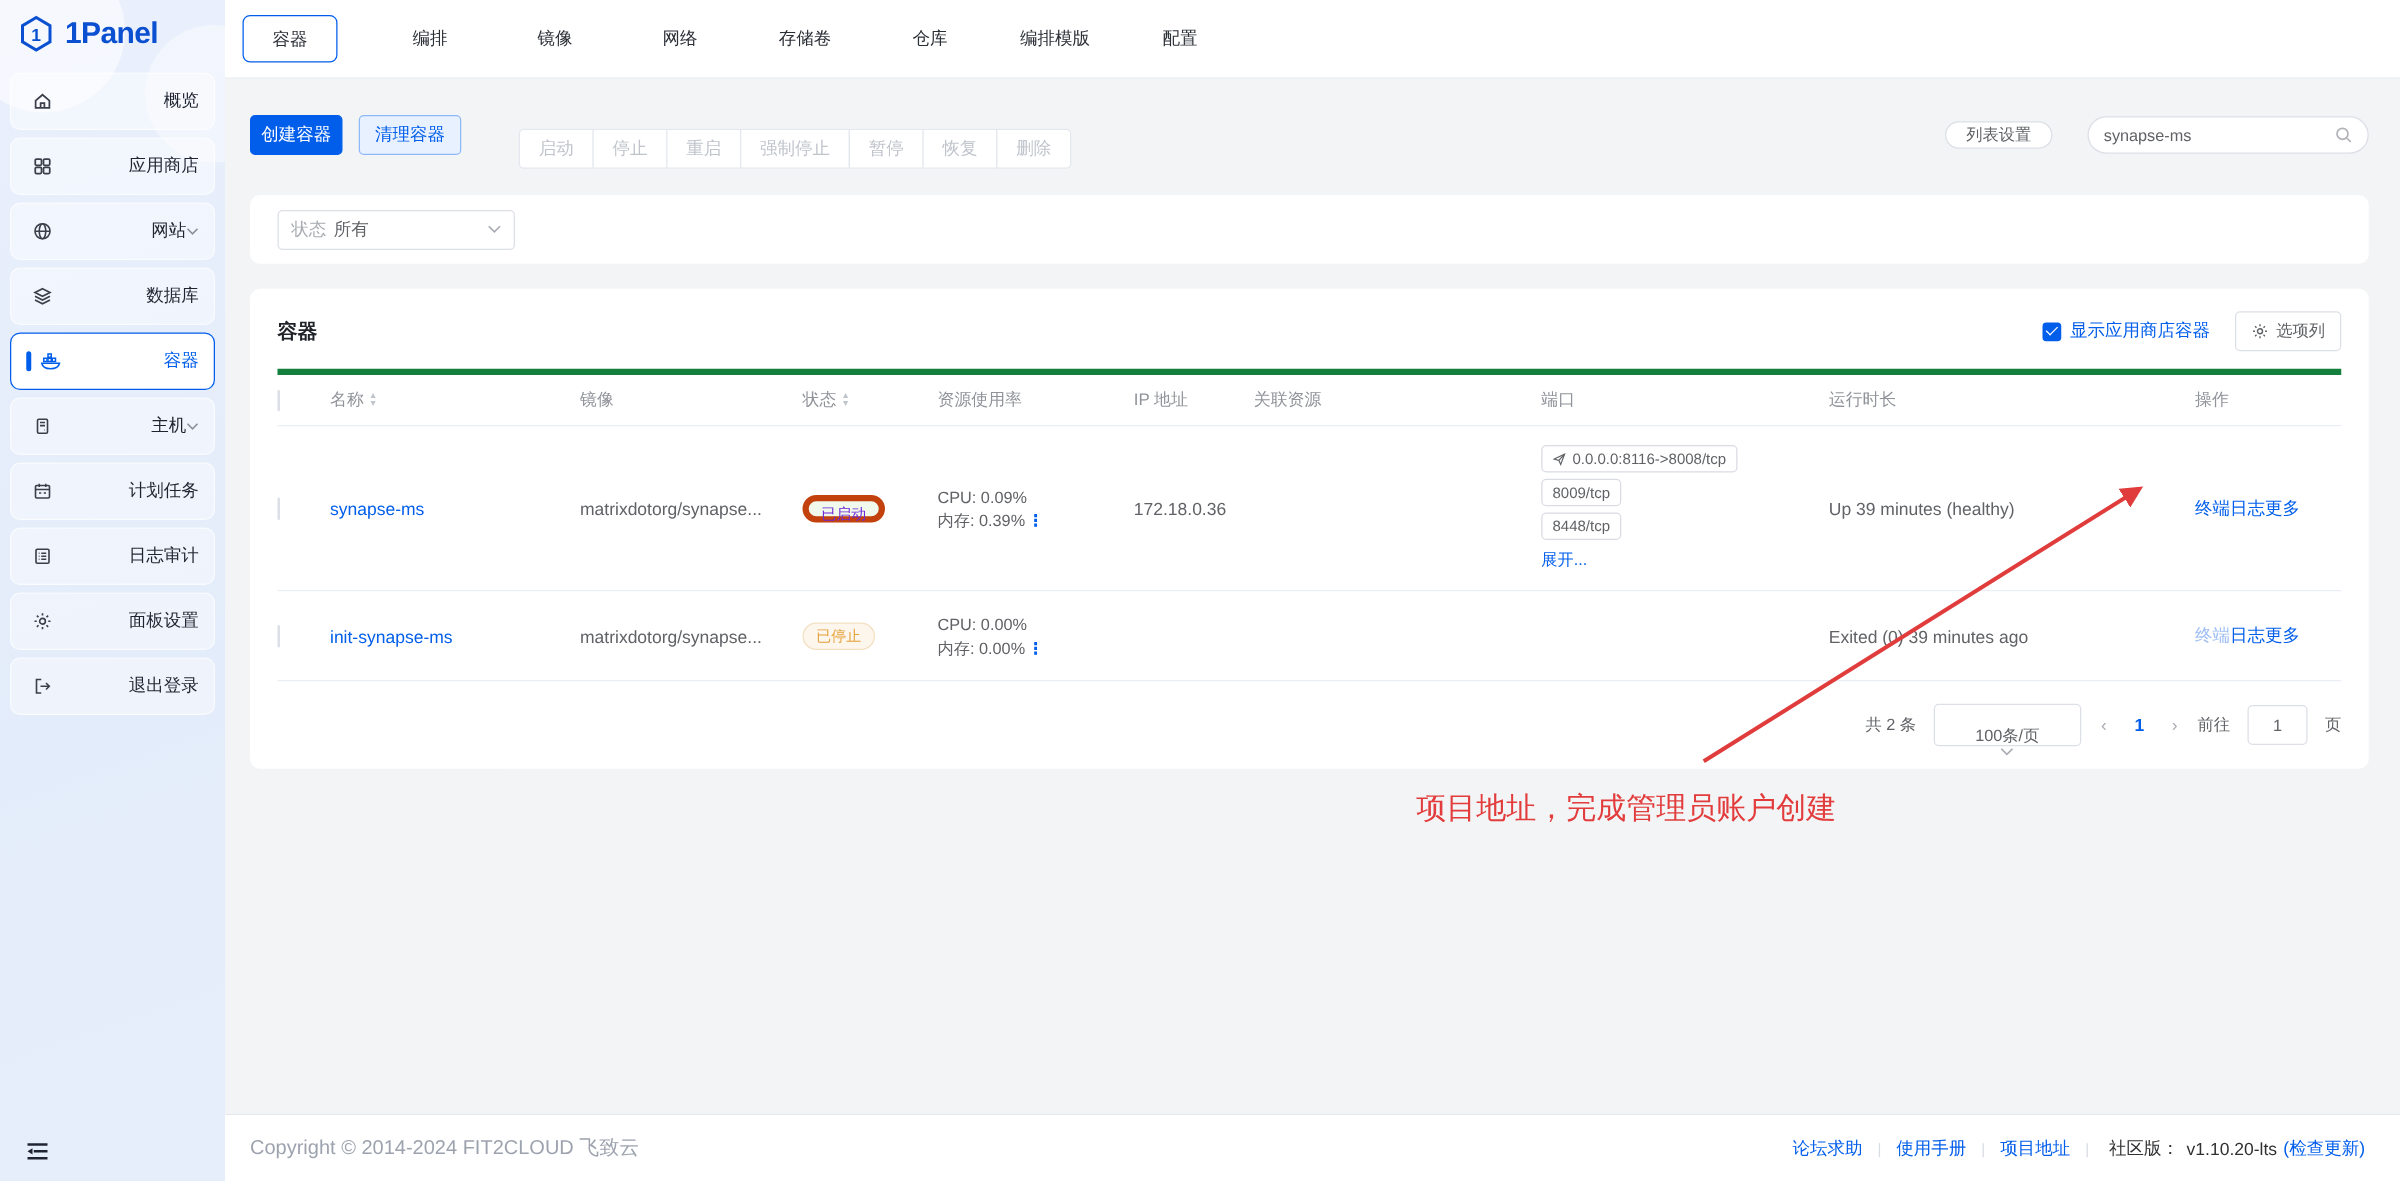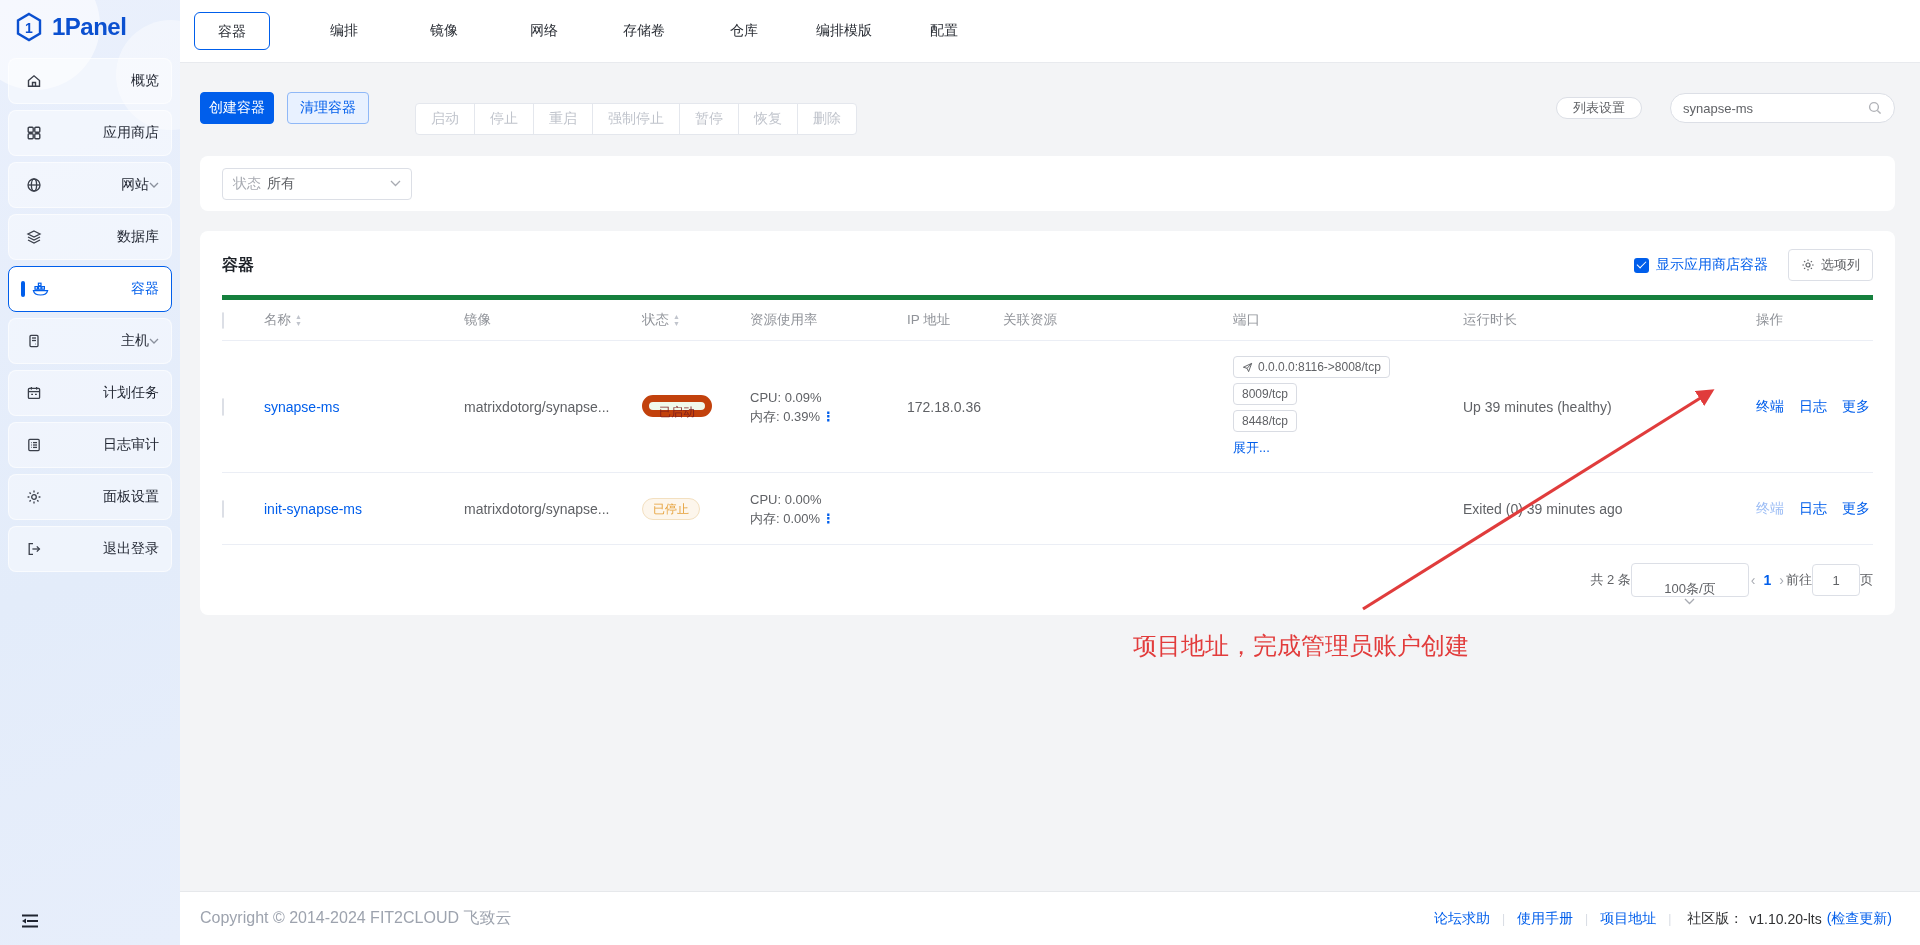--- a/index.html
+++ b/index.html
@@ -99,32 +99,32 @@
   .thead { height:46px; border-top:5px solid #15803d; border-bottom:1px solid #ebeef5; color:#909399; font-size:13.5px; }
   .th { display:flex; align-items:center; gap:4px; }
   .sort { display:flex; flex-direction:column; line-height:0; gap:1px; }
   .sort i { font-style:normal; font-size:7px; color:#c0c4cc; line-height:6px; }
   .chk { width:15px; height:15px; border:1px solid #dcdfe6; border-radius:3px; background:#fff; cursor:pointer; }
   .trow { border-bottom:1px solid #ebeef5; font-size:14px; color:#606266; }
   .trow-1 { padding:15px 0; }
   .trow-2 { height:72px; }
   .link { color:#005eeb; cursor:pointer; text-decoration:none; }
   .badge { display:inline-block; height:22px; line-height:20px; padding:0 10px; border-radius:11px; font-size:12px; }
-  .badge-ok { color:#7f1d1d; background:#f0f9eb; border:7px solid #c2410c; }
+  .badge-ok { color:#6d28d9; background:#f0f9eb; border:5px solid #c2410c; }
   .badge-stop { color:#e6a23c; background:#fdf6ec; border:1px solid #f3e0c0; }
   .res { font-size:13px; line-height:19px; color:#606266; }
   .dots { color:#005eeb; font-weight:bold; font-size:13px; margin-left:2px; cursor:pointer; }
   .ports { display:flex; flex-direction:column; align-items:flex-start; }
   .ptag { display:inline-flex; align-items:center; gap:5px; height:22px; padding:0 8px;
     border:1px solid #d9dce3; border-radius:4px; background:#fff; font-size:12px; color:#606266; margin-bottom:5px; }
   .expand { font-size:13px; margin-top:2px; }
-  .actions { display:flex; gap:15px; font-size:14px; }
+  .actions { display:flex; font-size:14px; }
   .link-dim { color:#9cbdf5; cursor:pointer; }
   
-  .pagination { height:70px; display:flex; align-items:center; justify-content:flex-end; 
+  .pagination { height:70px; display:flex; align-items:center; justify-content:flex-end; gap:14px;
     color:#606266; font-size:13px; }
   .psize { width:118px; height:32px; border:1px solid #dcdfe6; border-radius:4px; display:flex;
     align-items:center; justify-content:flex-start; padding:16px 10px; cursor:pointer; color:#606266;flex-direction:column; }
   .parrow { color:#a8abb2; font-size:14px; cursor:pointer; padding:0 2px; }
   .pcur { color:#005eeb; font-weight:bold; font-size:14px; padding:0 6px; cursor:pointer; }
   .pinput { width:48px; height:32px; border:1px solid #dcdfe6; border-radius:4px; text-align:center;
     font-size:13px; color:#606266; outline:none; font-family:"Liberation Sans","DejaVu Sans",sans-serif; }
   
   .annotation { position:absolute; left:1133px; top:630px; font-size:24px; font-weight:500; color:#e23c3c; z-index:6; }
   .arrow-overlay { position:absolute; left:0; top:0; width:1920px; height:945px; pointer-events:none; z-index:5; }

